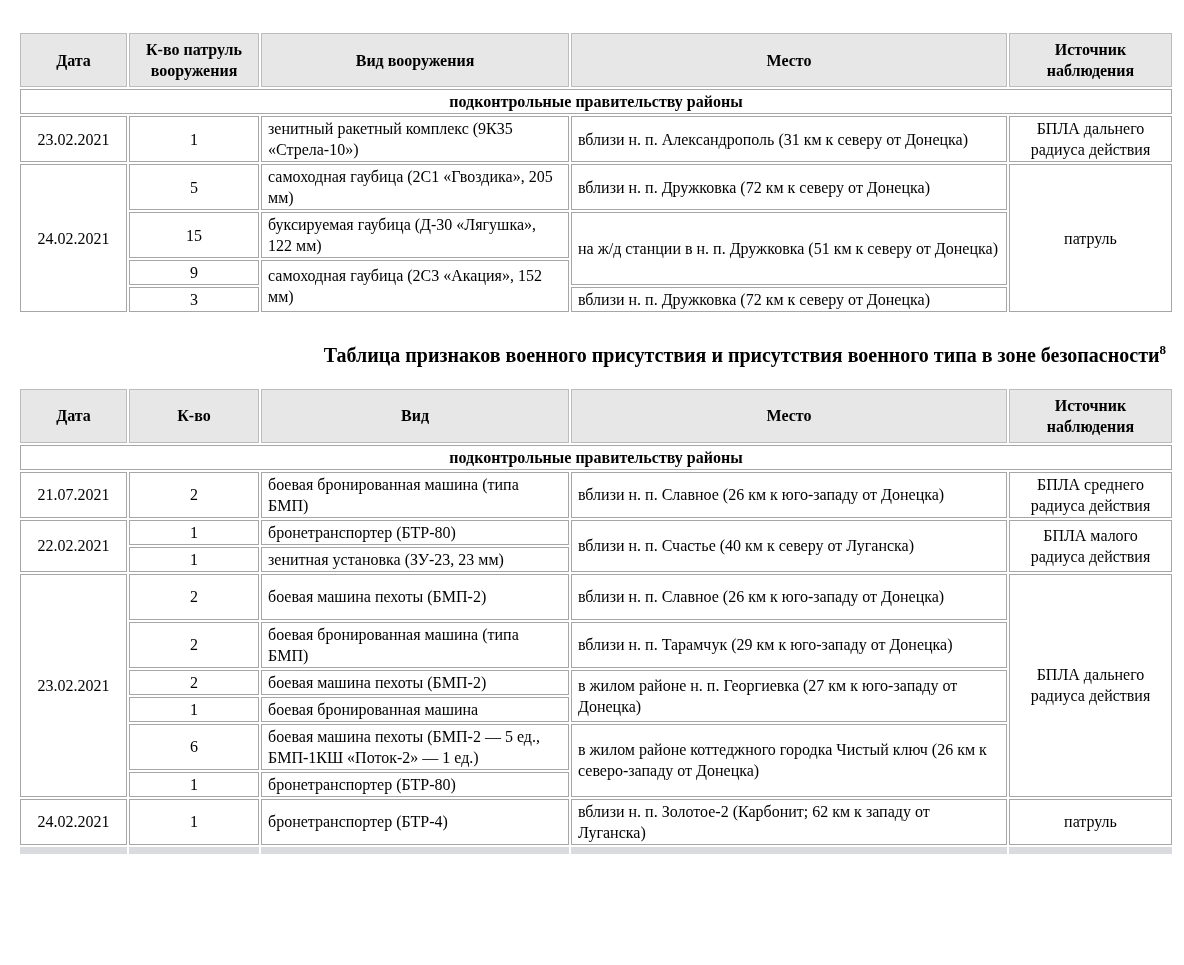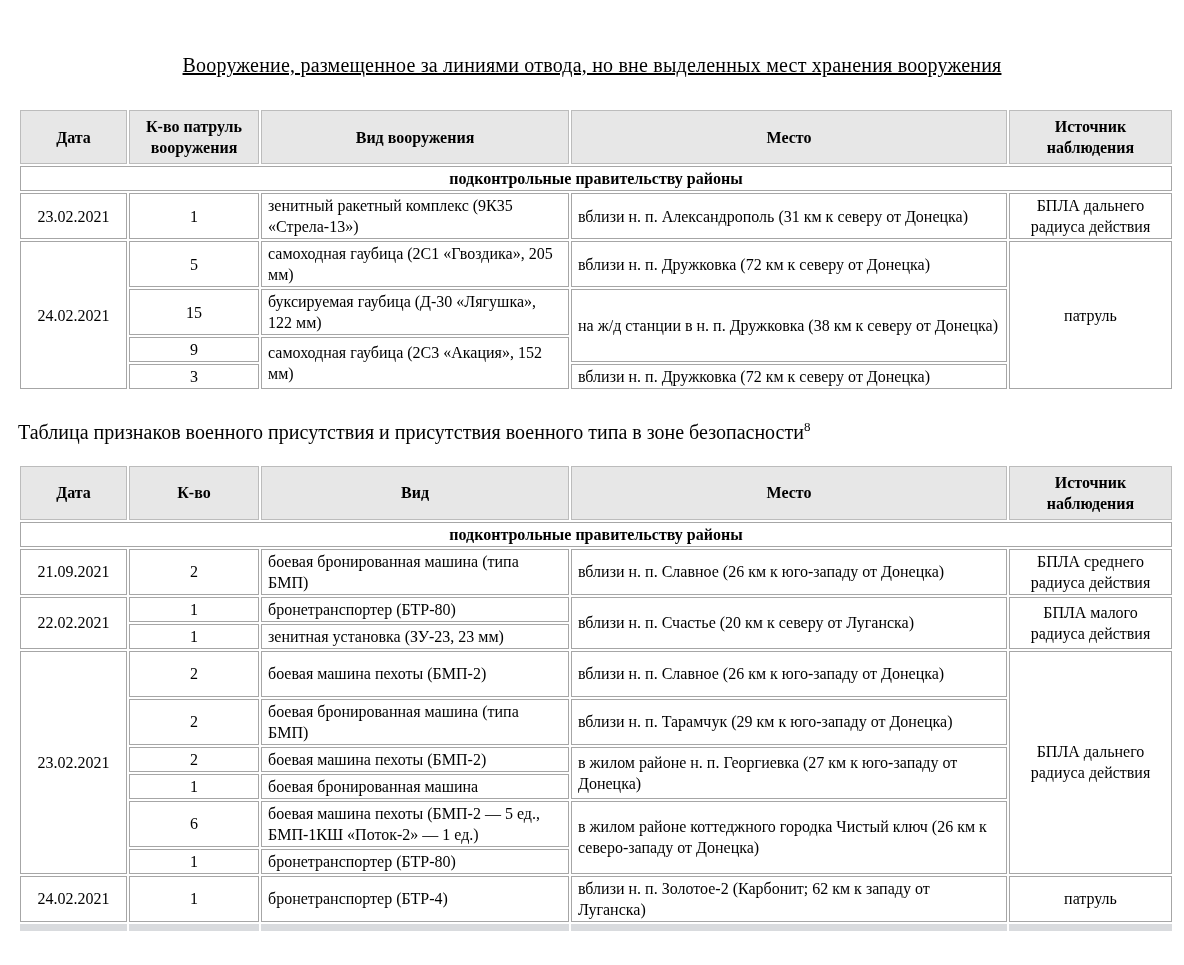--- a/index.html
+++ b/index.html
@@ -7,23 +7,23 @@
   .page{padding:0 18px;}
   .title1{
     text-align:center;
     font-size:20px;
     font-weight:normal;
     text-decoration:underline;
     margin:54px 0 0 0;
     letter-spacing:.2px;
   }
   .title2{
-    text-align:left;
+    text-align:right;
     font-size:20px;
-    font-weight:normal;
+    font-weight:bold;
     margin:28px 0 0 0;
   }
   .title2 sup{font-size:13px;}
   table{
     border-collapse:separate;
     border-spacing:2px;
     table-layout:fixed;
     width:1148px;
     margin-top:31px;
   }
@@ -65,21 +65,20 @@
   col.c-qty{width:130px;}
   col.c-kind{width:308px;}
   col.c-place{width:436px;}
   col.c-src{width:163px;}
 </style>
 </head>
 <body>
 
 <div class="page">
 
-  <div class="title1">Вооружение, размещенное за линиями отвода, но вне выделенных мест хранения вооружения</div>
 
   <table class="t1">
     <colgroup>
       <col class="c-date">
         <col class="c-qty">
         <col class="c-kind">
         <col class="c-place">
         <col class="c-src">
     </colgroup>
     <tbody>
@@ -89,35 +88,35 @@
       <td class="hd">Вид вооружения</td>
       <td class="hd">Место</td>
       <td class="hd">Источник наблюдения</td>
     </tr>
     <tr class="h24">
       <td class="sec" colspan="5">подконтрольные правительству районы</td>
     </tr>
     <tr class="h44">
       <td class="c">23.02.2021</td>
       <td class="c">1</td>
-      <td>зенитный ракетный комплекс (9К35 «Стрела-13»)</td>
+      <td>зенитный ракетный комплекс (9К35 «Стрела-10»)</td>
       <td>вблизи н. п. Александрополь (31 км к северу от Донецка)</td>
       <td class="c">БПЛА дальнего радиуса действия</td>
     </tr>
     <tr class="h46">
       <td class="c" rowspan="4">24.02.2021</td>
       <td class="c">5</td>
       <td>самоходная гаубица (2С1 «Гвоздика», 205 мм)</td>
       <td>вблизи н. п. Дружковка (72 км к северу от Донецка)</td>
       <td class="c" rowspan="4">патруль</td>
     </tr>
     <tr class="h46">
       <td class="c">15</td>
       <td>буксируемая гаубица (Д-30 «Лягушка», 122 мм)</td>
-      <td rowspan="2">на ж/д станции в н. п. Дружковка (38 км к северу от Донецка)</td>
+      <td rowspan="2">на ж/д станции в н. п. Дружковка (51 км к северу от Донецка)</td>
     </tr>
     <tr class="h22">
       <td class="c">9</td>
       <td rowspan="2">самоходная гаубица (2С3 «Акация», 152 мм)</td>
     </tr>
     <tr class="h22">
       <td class="c">3</td>
       <td>вблизи н. п. Дружковка (72 км к северу от Донецка)</td>
     </tr>
   </tbody>
@@ -138,31 +137,31 @@
       <td class="hd">Дата</td>
       <td class="hd">К-во</td>
       <td class="hd">Вид</td>
       <td class="hd">Место</td>
       <td class="hd">Источник наблюдения</td>
     </tr>
     <tr class="h24">
       <td class="sec" colspan="5">подконтрольные правительству районы</td>
     </tr>
     <tr class="h44">
-      <td class="c">21.09.2021</td>
+      <td class="c">21.07.2021</td>
       <td class="c">2</td>
       <td>боевая бронированная машина (типа БМП)</td>
       <td>вблизи н. п. Славное (26 км к юго-западу от Донецка)</td>
       <td class="c">БПЛА среднего радиуса действия</td>
     </tr>
     <tr class="h22">
       <td class="c" rowspan="2">22.02.2021</td>
       <td class="c">1</td>
       <td>бронетранспортер (БТР-80)</td>
-      <td rowspan="2">вблизи н. п. Счастье (20 км к северу от Луганска)</td>
+      <td rowspan="2">вблизи н. п. Счастье (40 км к северу от Луганска)</td>
       <td class="c" rowspan="2">БПЛА малого радиуса действия</td>
     </tr>
     <tr class="h22">
       <td class="c">1</td>
       <td>зенитная установка (ЗУ-23, 23 мм)</td>
     </tr>
     <tr class="h46">
       <td class="c" rowspan="6">23.02.2021</td>
       <td class="c">2</td>
       <td>боевая машина пехоты (БМП-2)</td>

